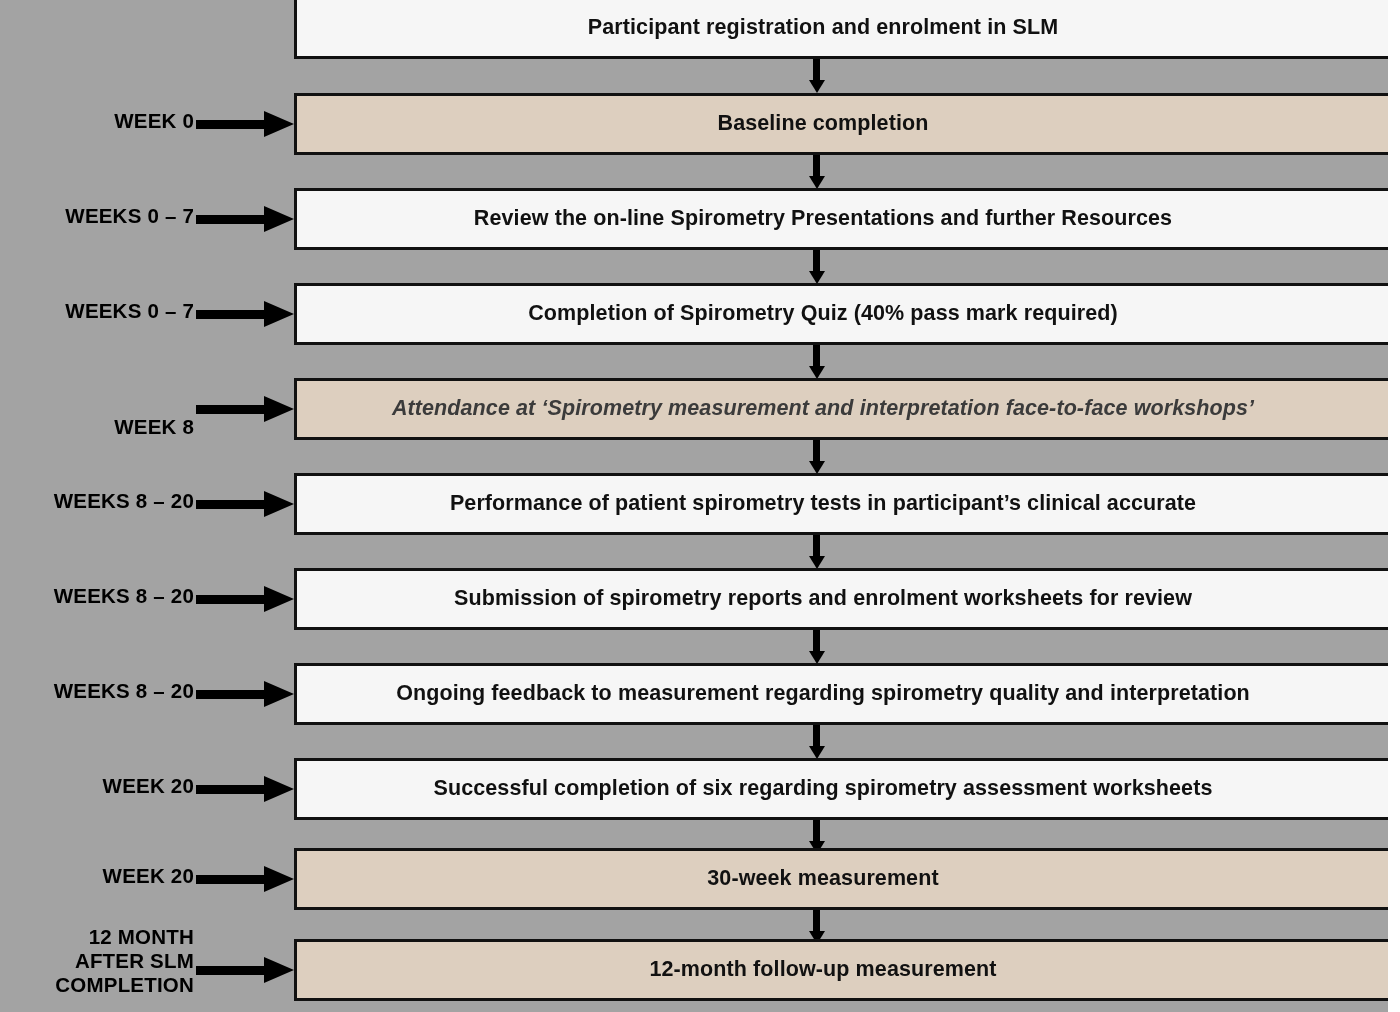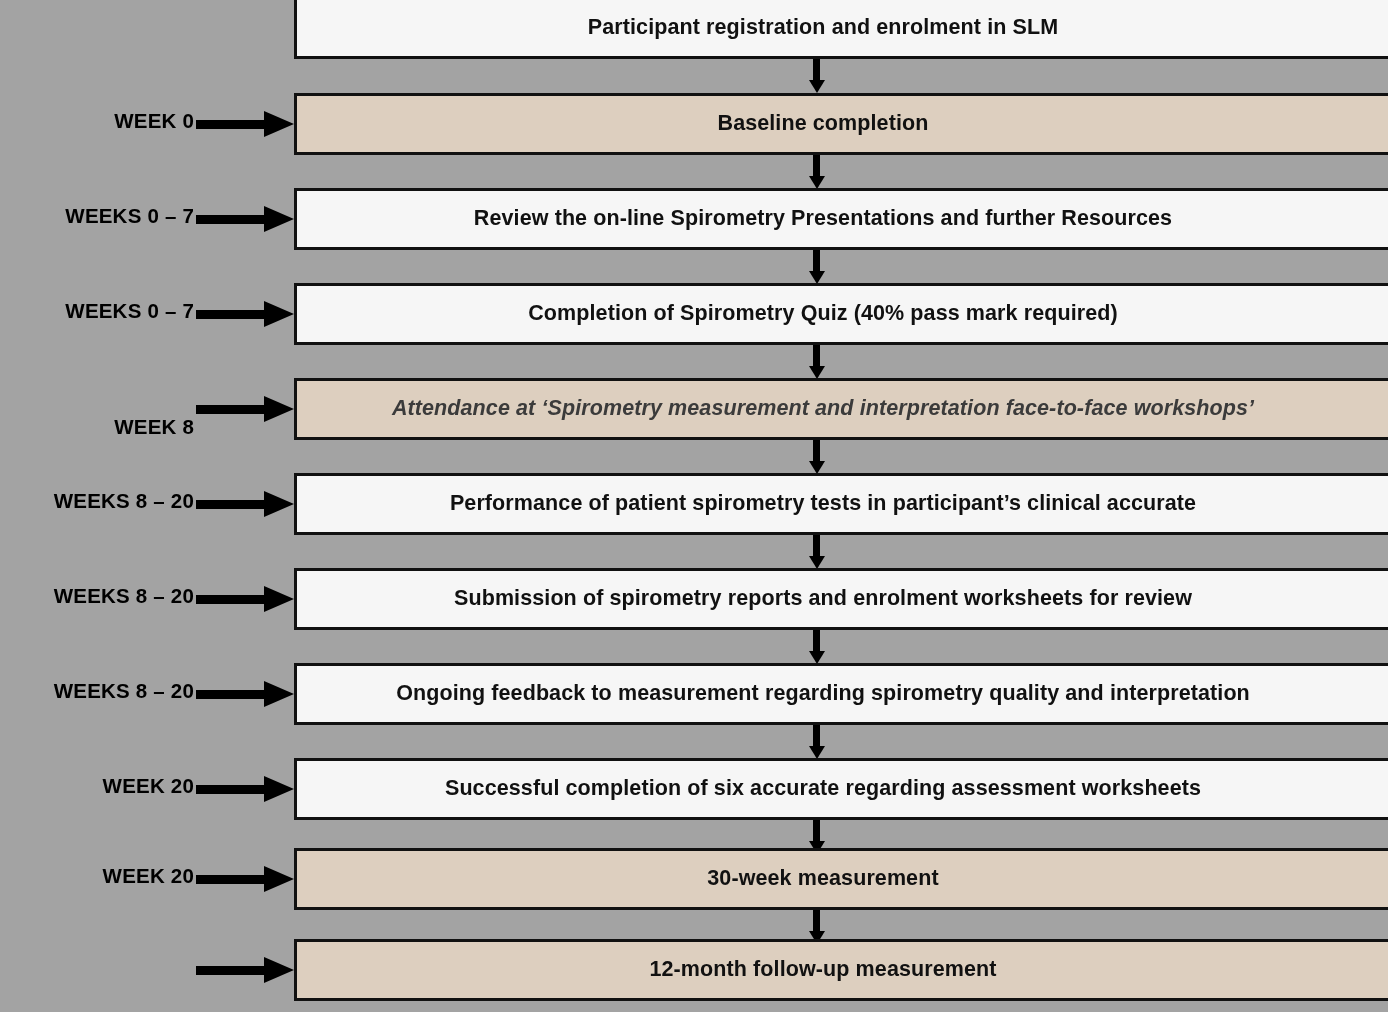--- a/index.html
+++ b/index.html
@@ -211,40 +211,43 @@
     <span class="shaft" style="height:22px;"></span>
     <span class="head" style="top:21px;"></span>
   </div>
 
   <div class="tl-label" style="top:774px;">WEEK 20</div>
   <div class="h-arrow" style="top:774px;">
     <span class="shaft"></span>
       <span class="head"></span>
   </div>
   <div class="pbox light" style="top:758px;height:62px;">
-    <span class="ptext">Successful completion of six accurate regarding assessment worksheets</span>
+    <span class="ptext">Successful completion of six regarding spirometry assessment worksheets</span>
   </div>
   <div class="v-arrow" style="top:820px;height:34px;">
     <span class="shaft" style="height:22px;"></span>
     <span class="head" style="top:21px;"></span>
   </div>
 
   <div class="tl-label" style="top:864px;">WEEK 20</div>
   <div class="h-arrow" style="top:864px;">
     <span class="shaft"></span>
       <span class="head"></span>
   </div>
   <div class="pbox accent" style="top:848px;height:62px;">
     <span class="ptext">30-week measurement</span>
   </div>
   <div class="v-arrow" style="top:910px;height:34px;">
     <span class="shaft" style="height:22px;"></span>
     <span class="head" style="top:21px;"></span>
   </div>
 
+  <div class="tl-label" style="top:925px;">12 MONTH
+AFTER SLM
+COMPLETION</div>
   <div class="h-arrow" style="top:955px;">
     <span class="shaft"></span>
       <span class="head"></span>
   </div>
   <div class="pbox accent" style="top:939px;height:62px;">
     <span class="ptext">12-month follow-up measurement</span>
   </div>
 
 </div>
 

